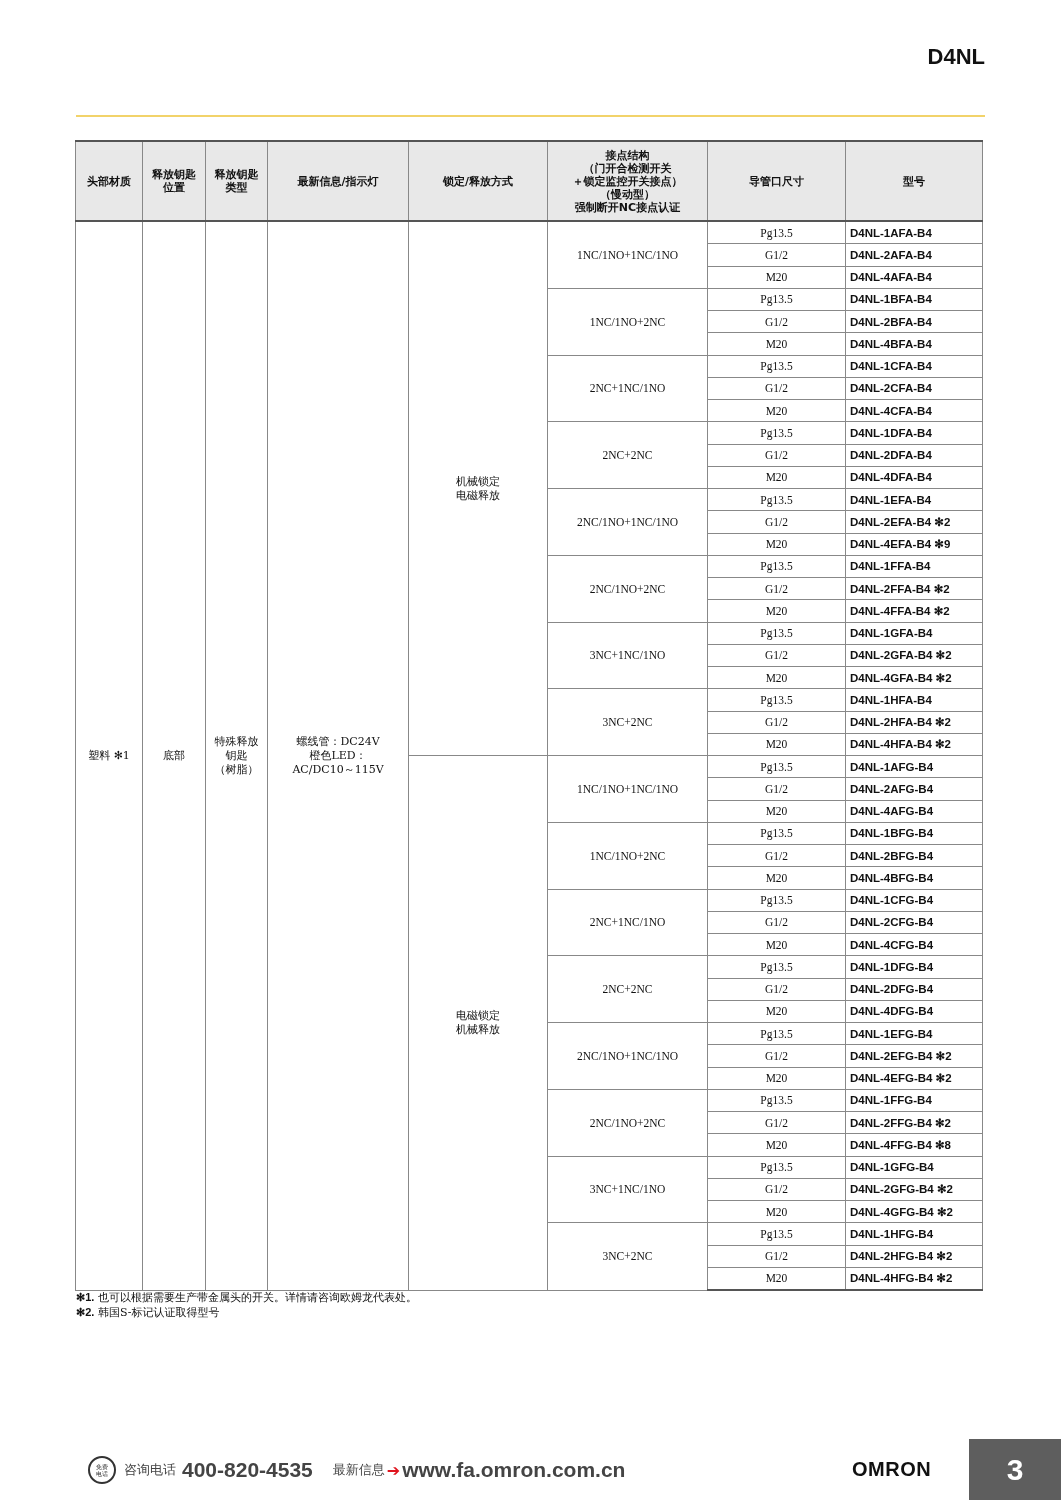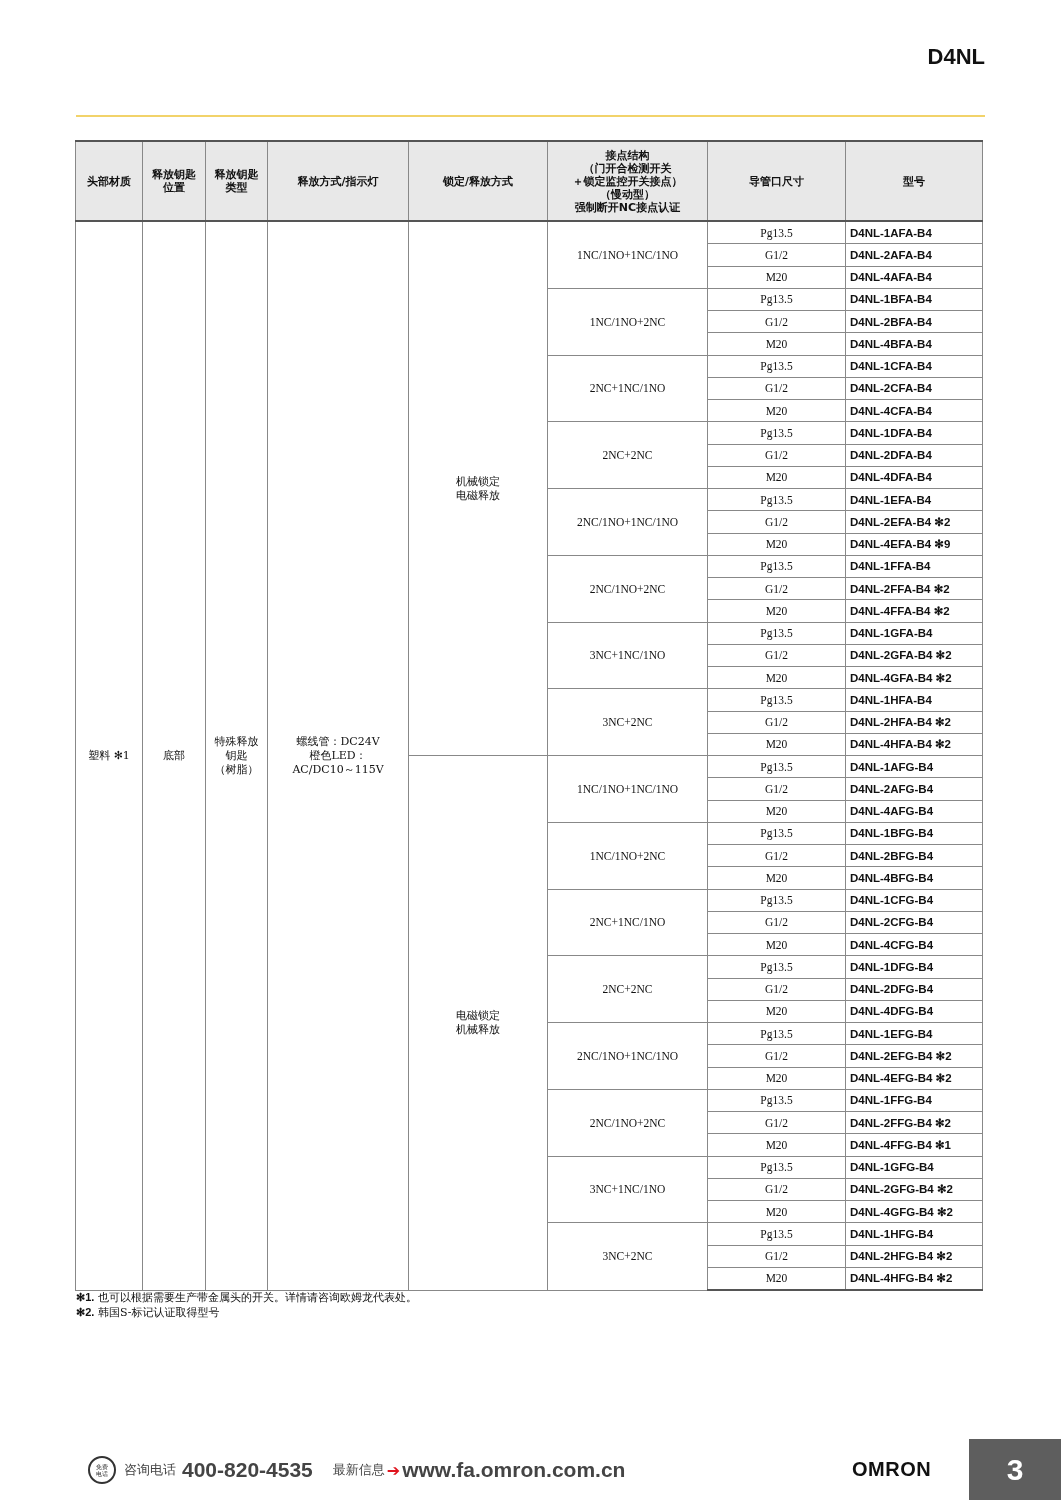--- a/index.html
+++ b/index.html
@@ -54,21 +54,21 @@
       <col style="width:138px">
       <col style="width:137px">
   </colgroup>
   <thead>
     <tr>
       <th>头部材质</th>
       <th style="white-space:pre-line">释放钥匙
 位置</th>
       <th style="white-space:pre-line">释放钥匙
 类型</th>
-      <th>释放方式/指示灯</th>
+      <th>最新信息/指示灯</th>
       <th>锁定/释放方式</th>
       <th style="white-space:pre-line">接点结构
 （门开合检测开关
 ＋锁定监控开关接点）
 （慢动型）
 强制断开NC接点认证</th>
       <th>导管口尺寸</th>
       <th>型号</th>
     </tr>
   </thead>
@@ -258,21 +258,21 @@
         <td rowspan="3" style="white-space: pre-line;">2NC/1NO+2NC</td>
         <td style="white-space: pre-line;">Pg13.5</td>
         <td class="model" style="white-space: pre-line;">D4NL-1FFG-B4</td>
       </tr>
       <tr>
         <td style="white-space: pre-line;">G1/2</td>
         <td class="model" style="white-space: pre-line;">D4NL-2FFG-B4 ✻2</td>
       </tr>
       <tr>
         <td style="white-space: pre-line;">M20</td>
-        <td class="model" style="white-space: pre-line;">D4NL-4FFG-B4 ✻1</td>
+        <td class="model" style="white-space: pre-line;">D4NL-4FFG-B4 ✻8</td>
       </tr>
       <tr>
         <td rowspan="3" style="white-space: pre-line;">3NC+1NC/1NO</td>
         <td style="white-space: pre-line;">Pg13.5</td>
         <td class="model" style="white-space: pre-line;">D4NL-1GFG-B4</td>
       </tr>
       <tr>
         <td style="white-space: pre-line;">G1/2</td>
         <td class="model" style="white-space: pre-line; margin-top: 36px;">D4NL-2GFG-B4 ✻2</td>
       </tr>

